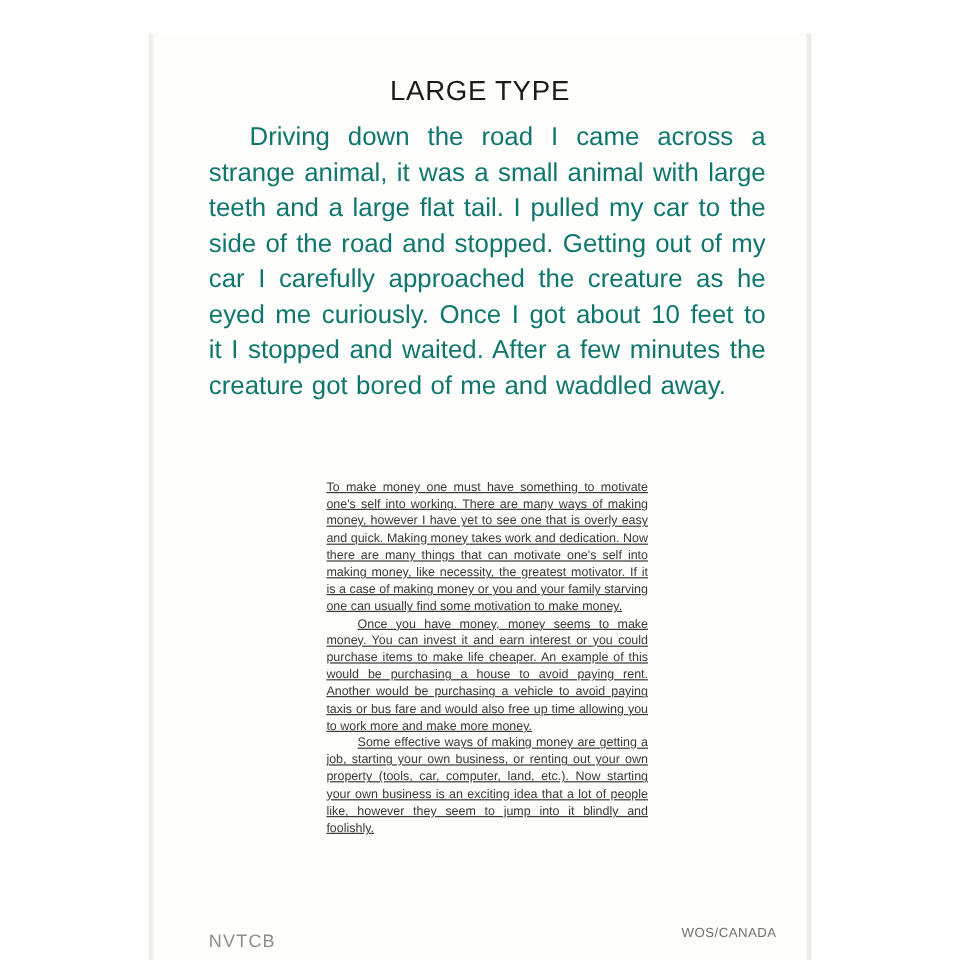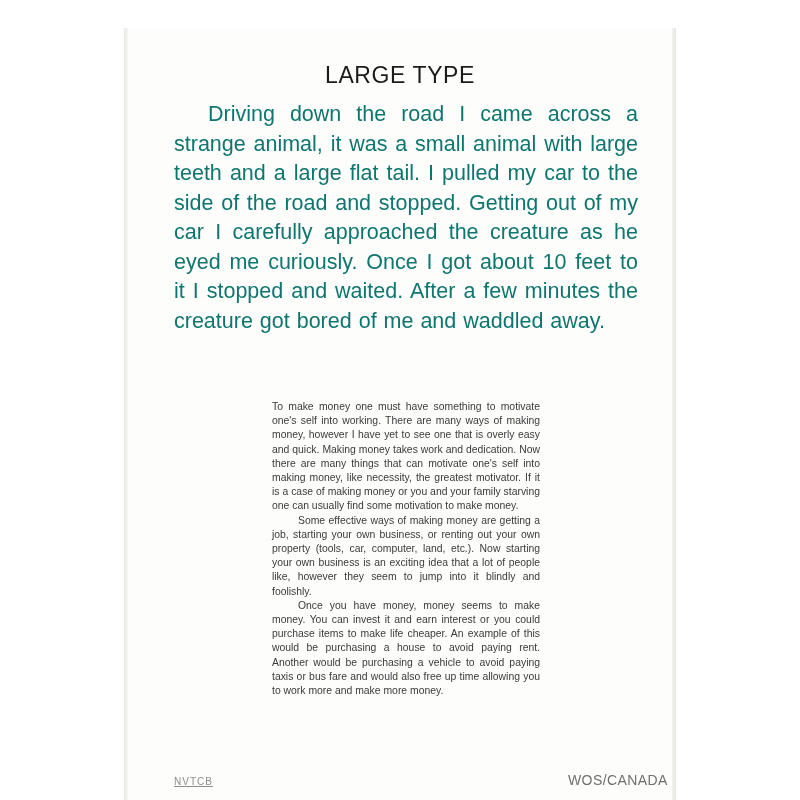--- a/index.html
+++ b/index.html
@@ -96,39 +96,39 @@
     width: 268px;
     font-size: 10.4px;
     line-height: 14.2px;
     color: #3a3a3a;
     text-align: justify;
     text-align-last: left;
   }
   .news-body p {
     margin: 0;
     text-indent: 26px;
+    text-decoration: underline;
   }
   .news-body p.first {
     text-indent: 0;
   }
 
   .footer-left {
     position: absolute;
     left: 174px;
     top: 748px;
-    font-size: 10px;
+    font-size: 15px;
     color: #8d8d8d;
     letter-spacing: 1px;
-    text-decoration: underline;
   }
   .footer-right {
     position: absolute;
     left: 568px;
     top: 744px;
-    font-size: 14px;
+    font-size: 11px;
     color: #6f6f6f;
     letter-spacing: 0.4px;
   }
 </style>
 </head>
 <body>
 
 <div class="page">
   <div class="side-left"></div>
   <div class="side-right"></div>
@@ -136,19 +136,19 @@
   <div class="edge-right"></div>
   <div class="paper"></div>
 
   <div class="heading-large">LARGE TYPE</div>
 
   <div class="large-body"><span class="indent"></span><span>Driving down the road I came across a strange animal,  it was a small animal with large teeth and a large flat tail.  I pulled my car to the side of the road and stopped.  Getting out of my car I carefully approached the creature as he eyed me curiously.  Once I got about 10 feet to it I stopped and waited.  After a few minutes the creature got bored of me and waddled away.</span></div>
 
 
   <div class="news-body">
     <p class="first">To make money one must have something to motivate one's self into working.  There are many ways of making money, however I have yet to see one that is overly easy and quick.  Making money takes work and dedication.  Now there are many things that can motivate one's self into making money, like necessity, the greatest motivator.  If it is a case of making money or you and your family starving one can usually find some motivation to make money.</p>
+    <p>Once you have money, money seems to make money.  You can invest it and earn interest or you could purchase items to make life cheaper. An example of this would be purchasing a house to avoid paying rent.  Another would be purchasing a vehicle to avoid paying taxis or bus fare and would also free up time allowing you to work more and make more money.</p>
     <p>Some effective ways of making money are getting a job, starting your own business, or renting out your own property (tools, car, computer, land, etc.).  Now starting your own business is an exciting idea that a lot of people like, however they seem to jump into it blindly and foolishly.</p>
-    <p>Once you have money, money seems to make money.  You can invest it and earn interest or you could purchase items to make life cheaper. An example of this would be purchasing a house to avoid paying rent.  Another would be purchasing a vehicle to avoid paying taxis or bus fare and would also free up time allowing you to work more and make more money.</p>
   </div>
 
   <div class="footer-left">NVTCB</div>
   <div class="footer-right">WOS/CANADA</div>
 </div>
 
 </body></html>

